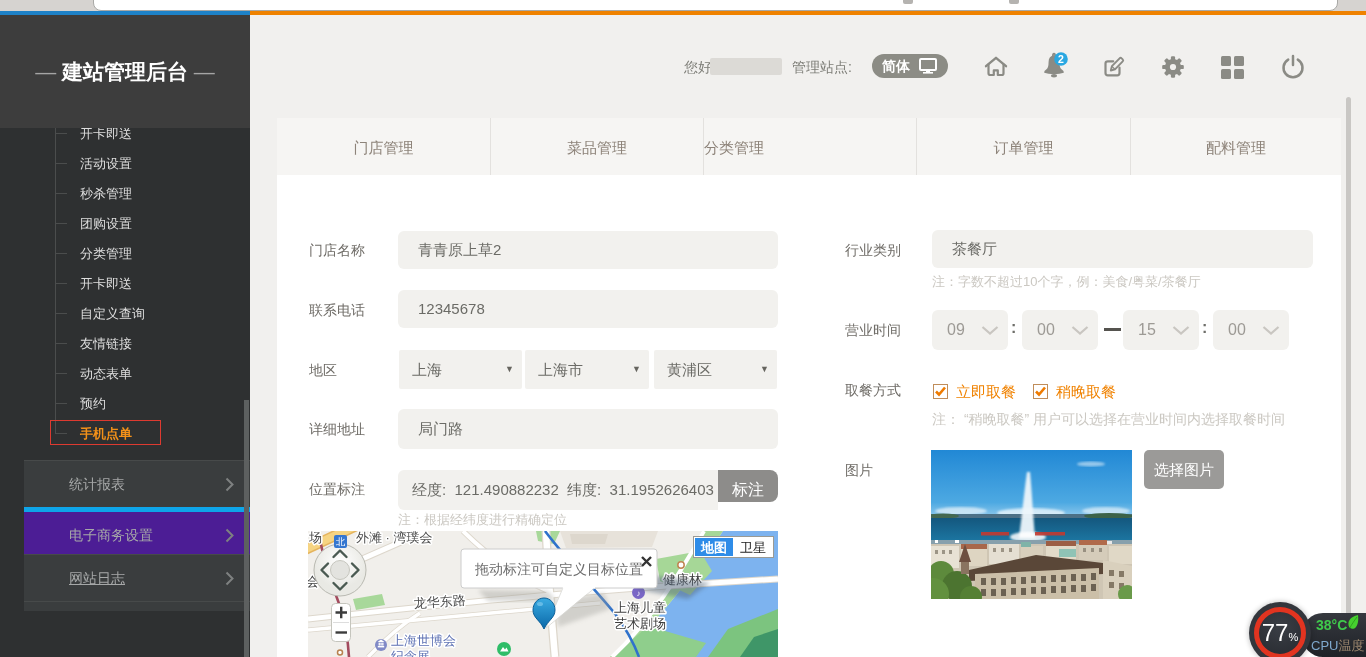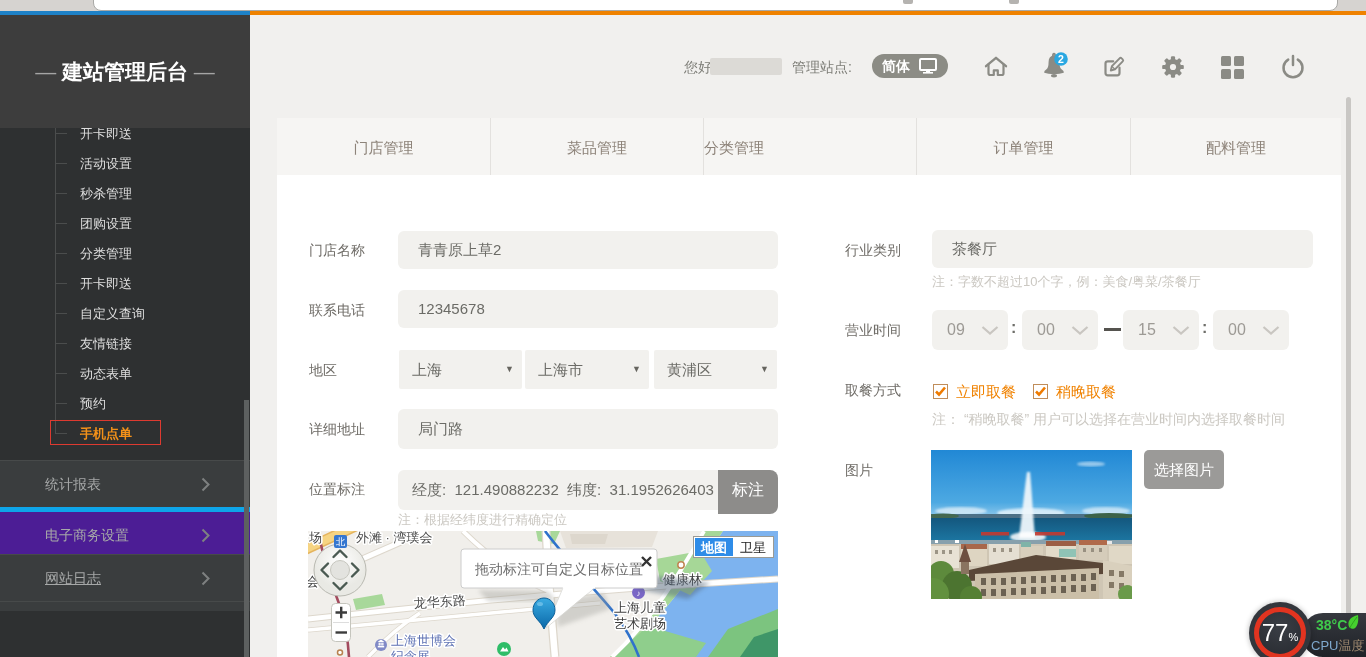--- a/index.html
+++ b/index.html
@@ -48,21 +48,21 @@
   </div>
 
   <div class="abs" style="left:50px;top:405px;width:111px;height:25px;border:1px solid #dd3a30;"></div>
 
   <div class="abs" style="left:0;top:0;width:250px;height:113px;background:#3d3d3d;">
     <div style="position:absolute;left:0;top:43px;width:100%;text-align:center;color:#ffffff;font-size:21px;font-weight:bold;">
       <span style="color:#a5a5a5;font-weight:normal;">—</span> 建站管理后台 <span style="color:#a5a5a5;font-weight:normal;">—</span>
     </div>
   </div>
 
-  <div id="sections" style="position:absolute;left:0;top:445px;width:250px;font-size:14px;color:#a6a8a8;">
+  <div id="sections" style="position:absolute;left:0;top:445px;width:250px;font-size:14px;color:#a6a8a8;padding-left:24px;">
     <div style="position:relative;width:250px;height:47px;background:#3a3d3e;border-top:1px solid #474a4a;line-height:46px;">
       <span style="margin-left:45px;">统计报表</span>
       <svg style="position:absolute;right:40px;top:16px;" width="9" height="15" viewBox="0 0 9 15">
           <path d="M1.5 1.5 L7.5 7.5 L1.5 13.5" fill="none" stroke="#7e8181" stroke-width="2"></path>
         </svg>
     </div>
     <div style="position:relative;width:250px;height:47px;background:#4c1d95;border-top:5px solid #0ea5e9;line-height:46px;">
       <span style="margin-left:45px;">电子商务设置</span>
       <svg style="position:absolute;right:40px;top:16px;" width="9" height="15" viewBox="0 0 9 15">
           <path d="M1.5 1.5 L7.5 7.5 L1.5 13.5" fill="none" stroke="#7e8181" stroke-width="2"></path>
@@ -168,21 +168,21 @@
   <div class="abs" style="left:309px;top:362px;font-size:14px;color:#6f6c67;">地区</div>
   <div class="abs" style="left:399px;top:350px;width:123px;height:39px;background:#f2f1ee;border-radius:2px;line-height:39px;font-size:15px;color:#6b6b66;"><span style="margin-left:13px;">上海</span><span style="position:absolute;right:8px;top:0;font-size:9px;color:#66655f;">▼</span></div>
   <div class="abs" style="left:525px;top:350px;width:124px;height:39px;background:#f2f1ee;border-radius:2px;line-height:39px;font-size:15px;color:#6b6b66;"><span style="margin-left:13px;">上海市</span><span style="position:absolute;right:8px;top:0;font-size:9px;color:#66655f;">▼</span></div>
   <div class="abs" style="left:654px;top:350px;width:123px;height:39px;background:#f2f1ee;border-radius:2px;line-height:39px;font-size:15px;color:#6b6b66;"><span style="margin-left:13px;">黄浦区</span><span style="position:absolute;right:8px;top:0;font-size:9px;color:#66655f;">▼</span></div>
 
   <div class="abs" style="left:309px;top:421px;font-size:14px;color:#6f6c67;">详细地址</div>
   <div class="abs" style="left:398px;top:409px;width:380px;height:40px;background:#f2f1ee;border-radius:6px;line-height:40px;font-size:15px;color:#6b6b66;"><span style="margin-left:20px;">局门路</span></div>
 
   <div class="abs" style="left:309px;top:481px;font-size:14px;color:#6f6c67;">位置标注</div>
   <div class="abs" style="left:398px;top:470px;width:320px;height:40px;background:#f2f1ee;border-radius:6px 0 0 6px;line-height:40px;font-size:15px;color:#6b6b66;"><span style="margin-left:14px;">经度:&nbsp;&nbsp;121.490882232&nbsp;&nbsp;纬度:&nbsp;&nbsp;31.1952626403</span></div>
-  <div class="abs" style="left:718px;top:470px;width:60px;height:44px;background:#8d8c8a;border-radius:0 8px 8px 0;line-height:40px;font-size:16px;color:#fff;text-align:center;">标注</div>
+  <div class="abs" style="left:718px;top:470px;width:60px;height:32px;background:#8d8c8a;border-radius:0 8px 8px 0;line-height:40px;font-size:16px;color:#fff;text-align:center;">标注</div>
   <div class="abs" style="left:398px;top:511px;font-size:13px;color:#cbc8c2;">注：根据经纬度进行精确定位</div>
 </div>
 
 <div id="formright">
   <div class="abs" style="left:845px;top:242px;font-size:14px;color:#6f6c67;">行业类别</div>
   <div class="abs" style="left:932px;top:230px;width:381px;height:38px;background:#f2f1ee;border-radius:6px;line-height:38px;font-size:15px;color:#6b6b66;"><span style="margin-left:20px;">茶餐厅</span></div>
   <div class="abs" style="left:932px;top:273px;font-size:13px;color:#cbc8c2;">注：字数不超过10个字，例：美食/粤菜/茶餐厅</div>
 
   <div class="abs" style="left:845px;top:322px;font-size:14px;color:#6f6c67;">营业时间</div>
   <div class="abs" style="left:932px;top:310px;width:76px;height:40px;background:#f2f1ee;border-radius:6px;line-height:40px;font-size:16px;color:#9d9a95;"><span style="margin-left:15px;">09</span><svg style="position:absolute;right:9px;top:16px;" width="18" height="9" viewBox="0 0 18 9">

